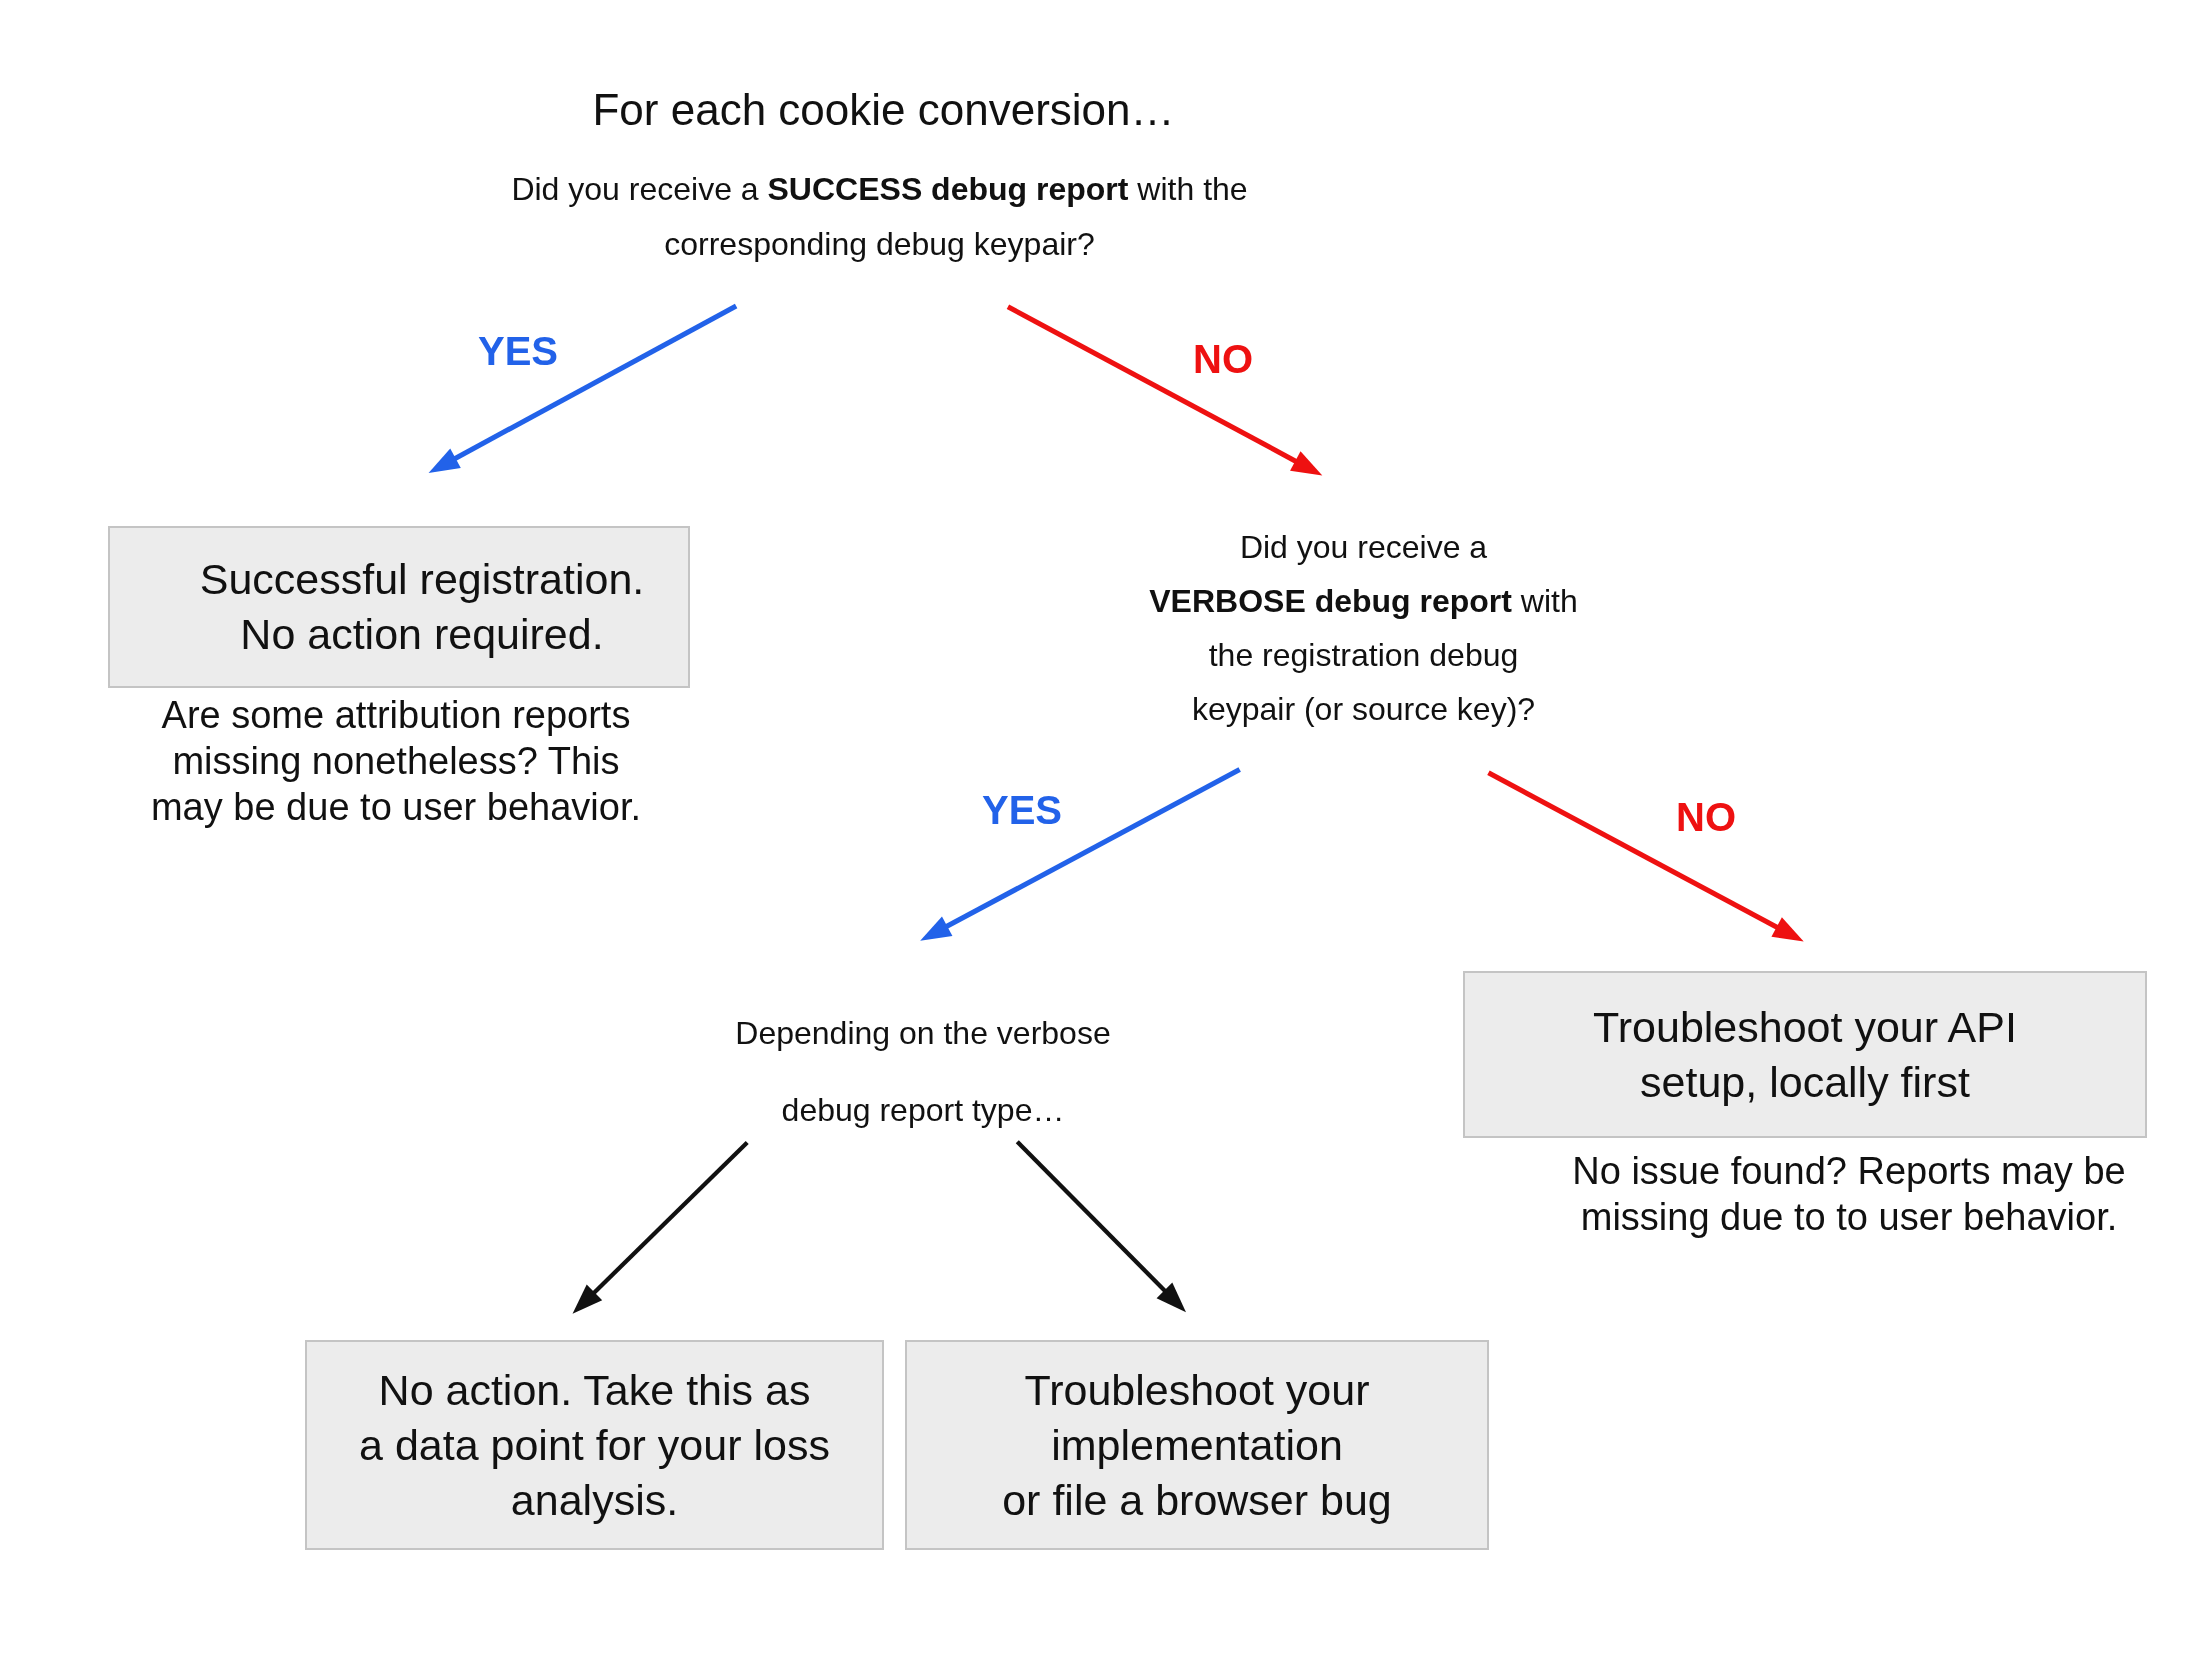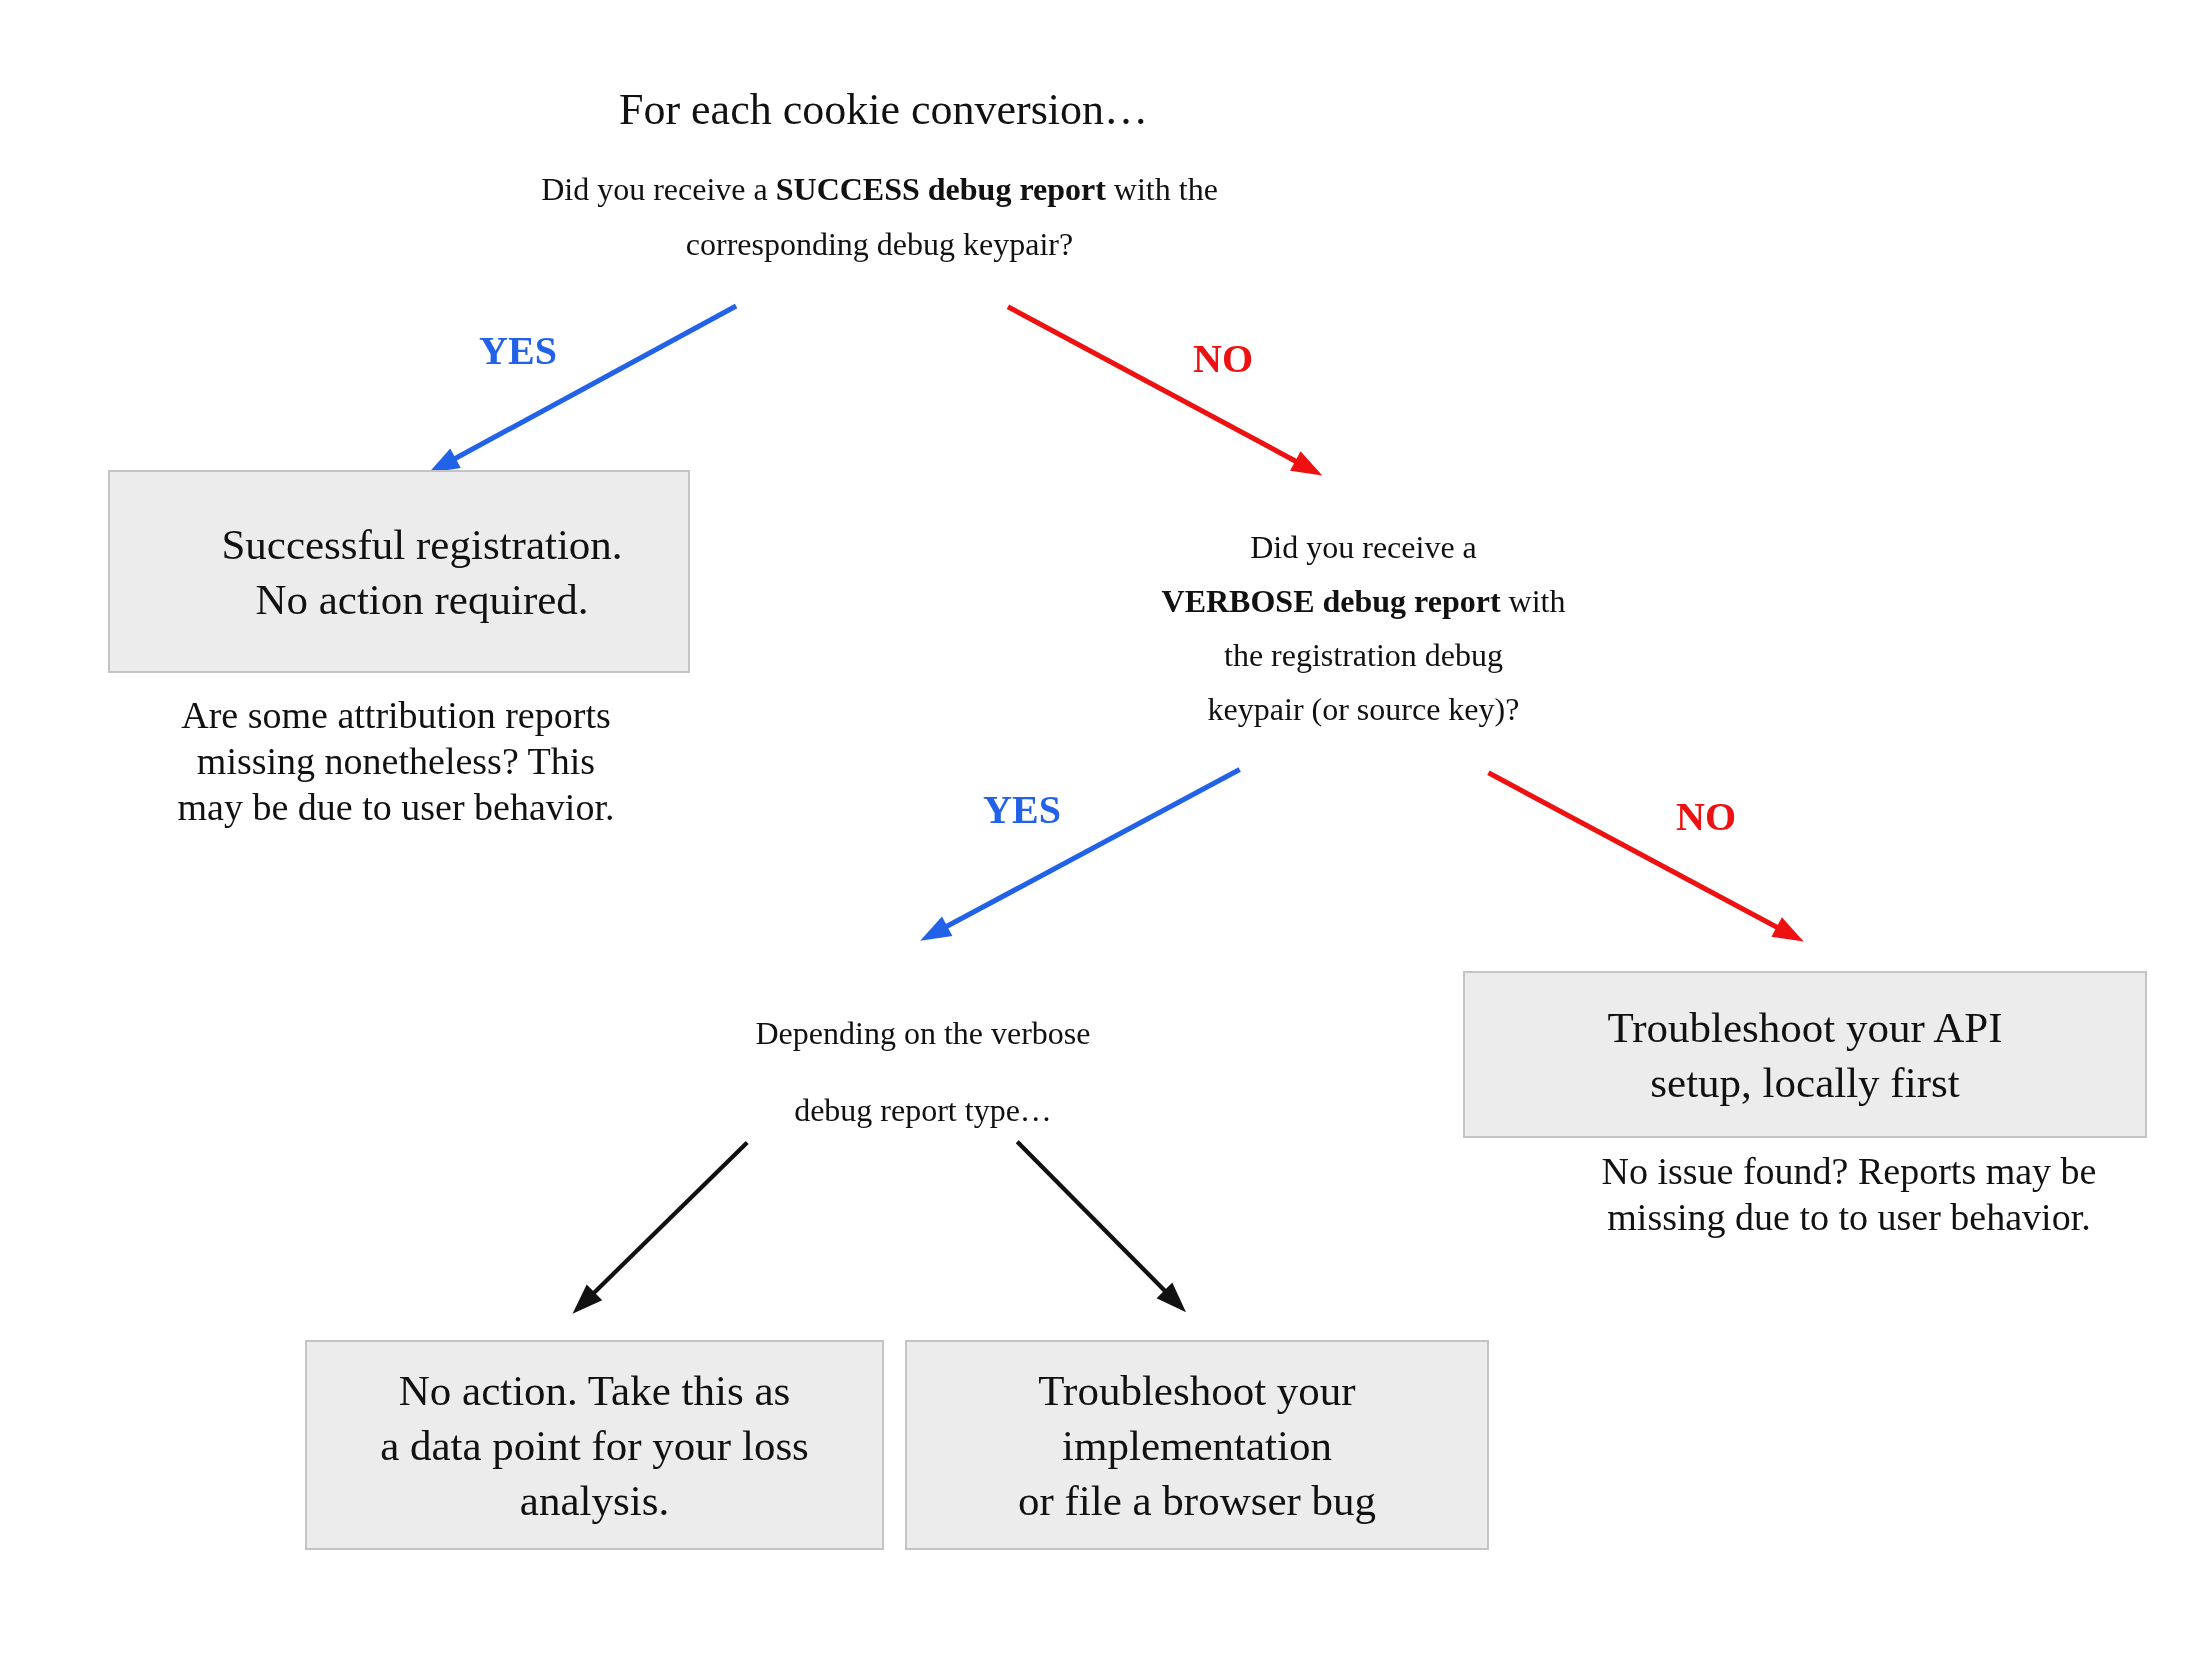--- a/index.html
+++ b/index.html
@@ -2,21 +2,21 @@
 <html style="--yes: #2262e9; --no: #ee1111; --black: #111111; --box-bg: #ececec; --box-border: #c4c4c4; --text: #111111;font-size:13.6px"><head>
 <meta charset="utf-8">
 <style>
   :root{
     --yes:#2262e9; --no:#ee1111; --black:#111111;
     --box-bg:#ececec; --box-border:#c4c4c4; --text:#111111;
   }
   html,body{margin:0;padding:0;background:#ffffff;}
   #canvas{
     position:relative;width:2205px;height:1653px;background:#ffffff;
-    font-family:Liberation Serif, serif;color:var(--text);
+    font-family:Liberation Sans, sans-serif;color:var(--text);
     transform-origin:top left;overflow:hidden;
   }
   .abs{position:absolute;}
   .center{text-align:center;}
   [data-bind]{white-space:pre-line;}
   .q{font-size:32px;line-height:55px;}
   .title{font-size:44px;line-height:56px;}
   .branch-label{font-size:40px;font-weight:bold;line-height:1.1;}
   .yes{color:var(--yes);}
   .no{color:var(--no);}
@@ -65,21 +65,21 @@
 
   <div class="abs center q" style="left:283px;top:162px;width:1193px;">
     <div><span data-bind="question1.pre">Did you receive a </span><b data-bind="question1.bold">SUCCESS debug report</b><span data-bind="question1.post"> with the</span></div>
     <div data-bind="question1.line2">corresponding debug keypair?</div>
   </div>
 
   <div class="abs center branch-label yes" style="left:433px;top:329px;width:170px;" data-bind="labels.yes1">YES</div>
 
   <div class="abs center branch-label no" style="left:1138px;top:337px;width:170px;" data-bind="labels.no1">NO</div>
 
-  <div class="abs gbox" style="left:108px;top:470px;width:582px;height:203px;padding-left:46px;" data-bind="boxes.success.lines">Successful registration.
+  <div class="abs gbox" style="left:108px;top:526px;width:582px;height:162px;padding-left:46px;" data-bind="boxes.success.lines">Successful registration.
 No action required.</div>
 
   <div class="abs center note" style="left:98px;top:692px;width:596px;" data-bind="notes.left.lines">Are some attribution reports
 missing nonetheless? This
 may be due to user behavior.</div>
 
   <div class="abs center q" style="left:980px;top:520px;width:767px;line-height:54px;">
     <div data-bind="question2.line1">Did you receive a</div>
     <div><b data-bind="question2.bold">VERBOSE debug report</b><span data-bind="question2.post"> with</span></div>
     <div data-bind="question2.line3">the registration debug</div>

